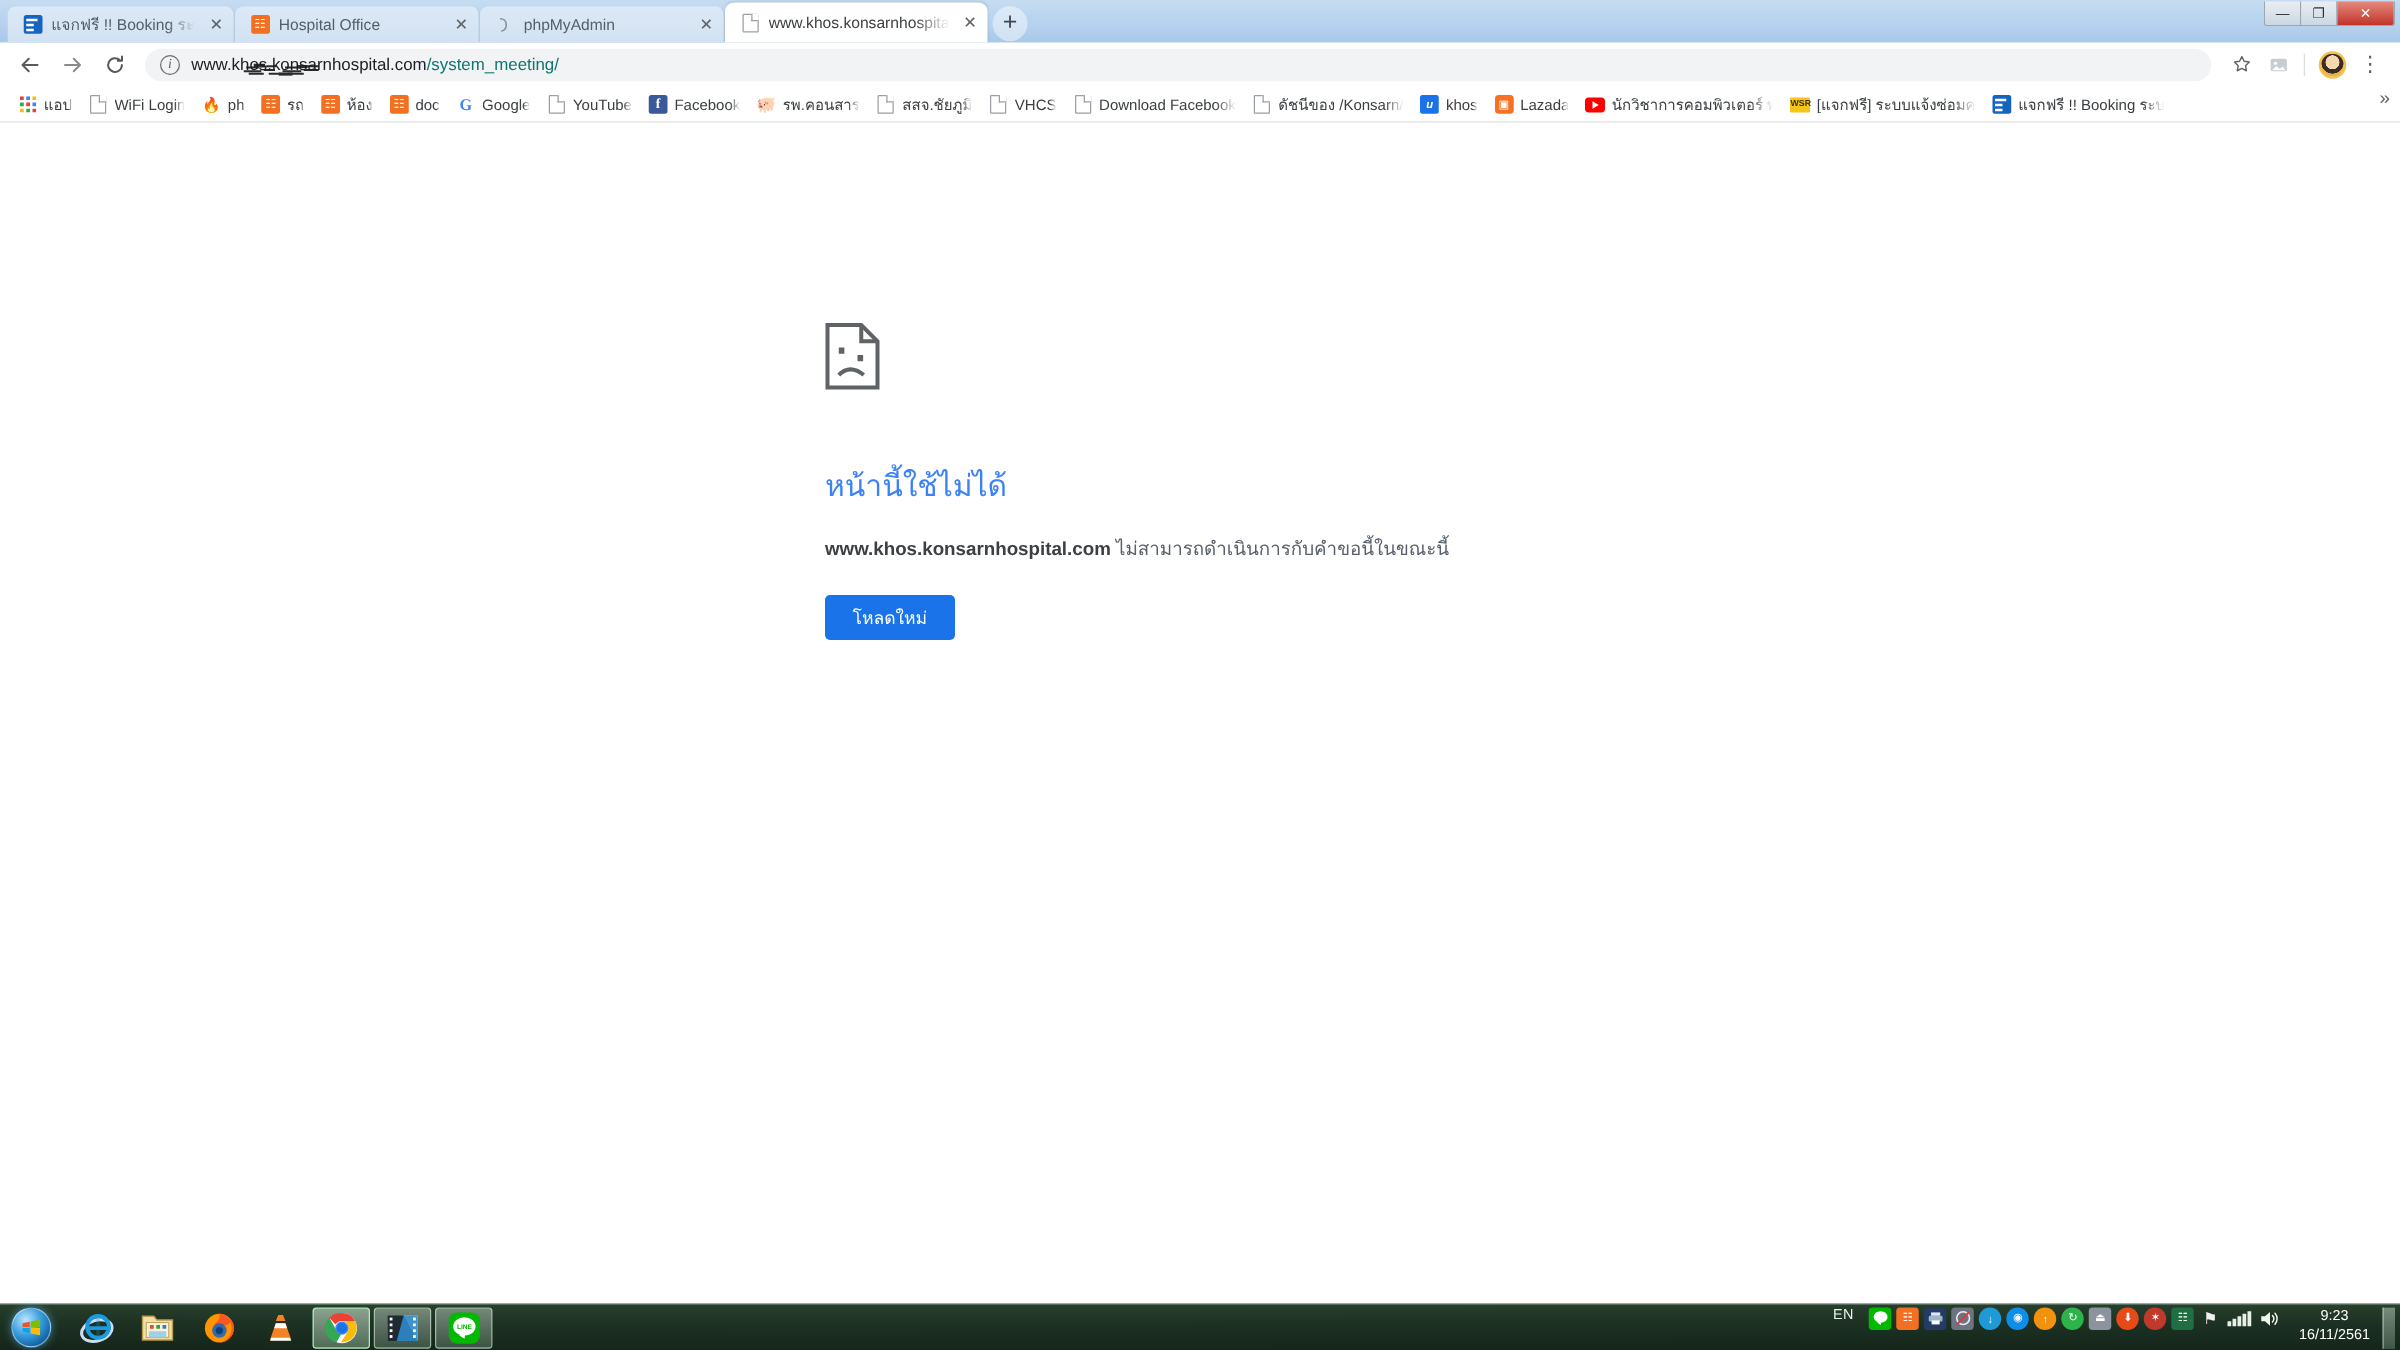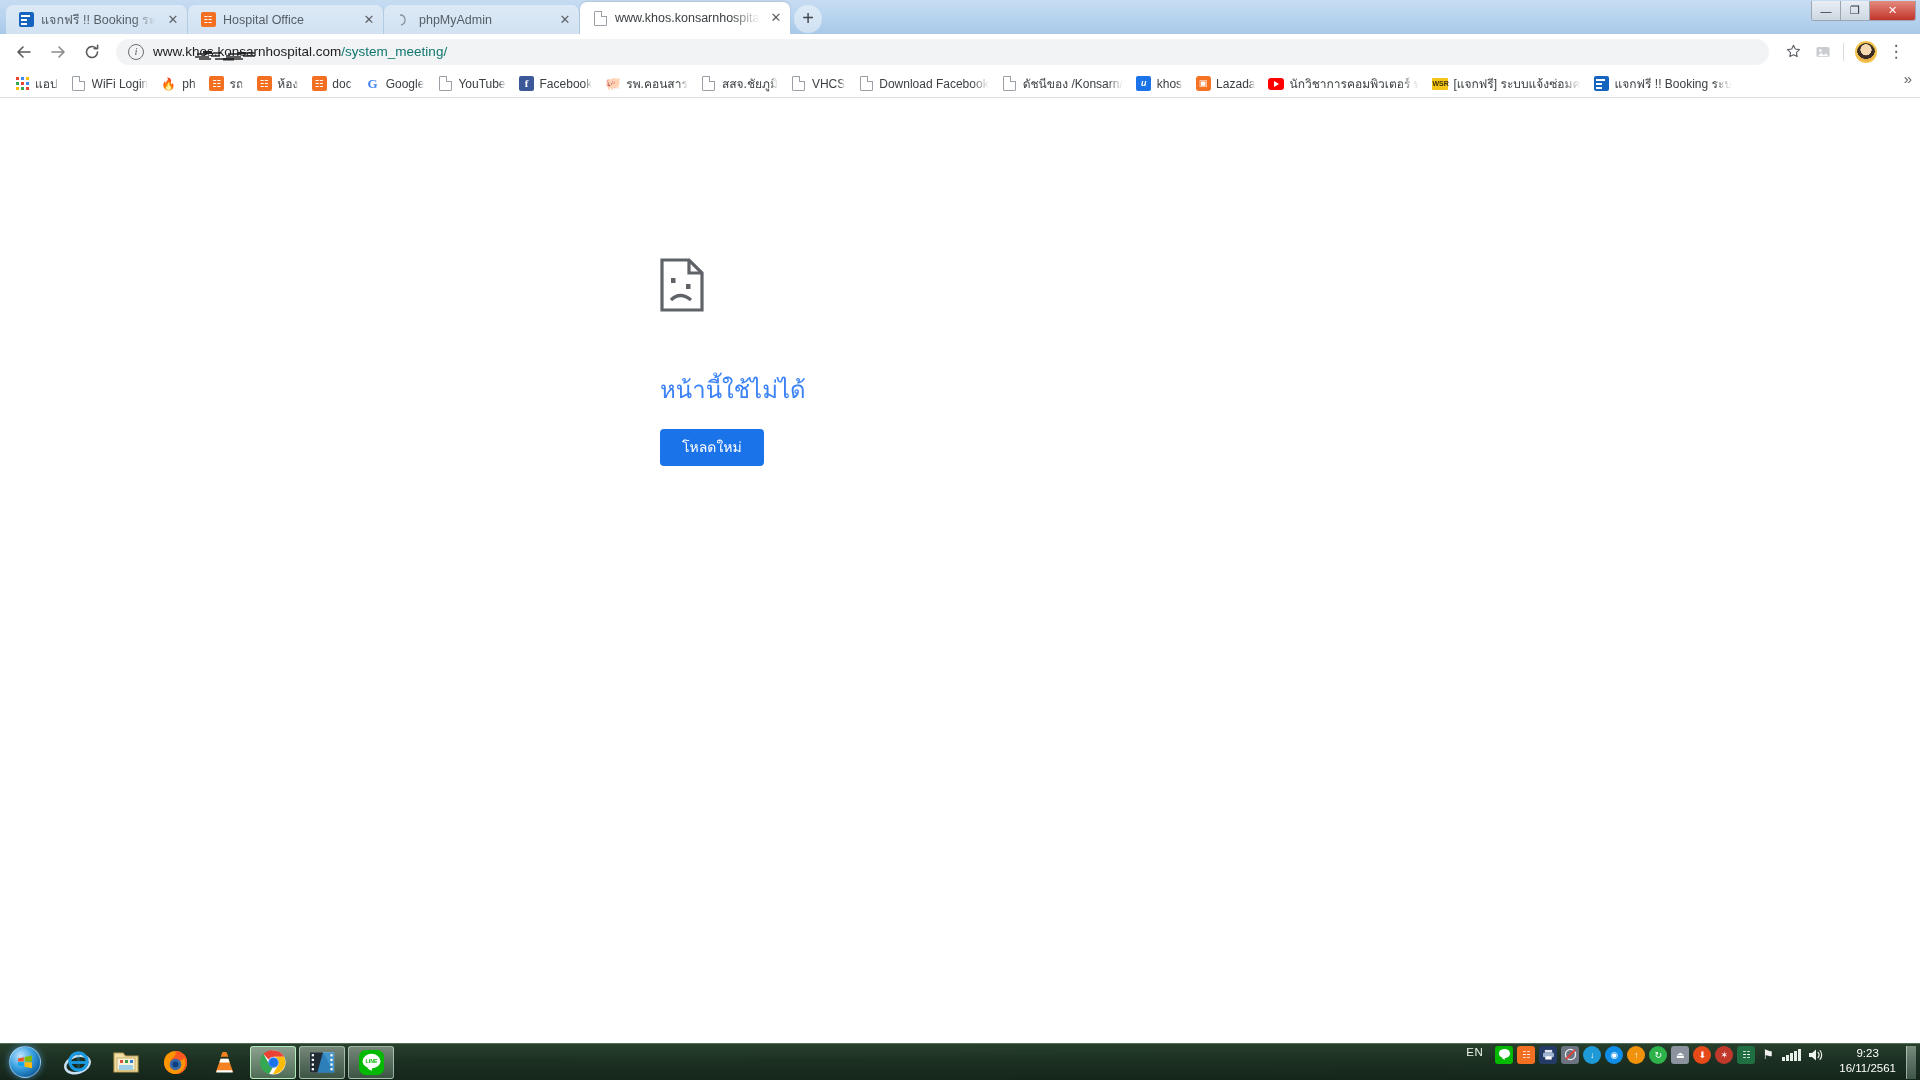--- a/index.html
+++ b/index.html
@@ -503,20 +503,23 @@
             <path d="M2 2h27l13 13v37H2z" fill="#ffffff" stroke="#5f6368" stroke-width="3.2" stroke-linejoin="miter"></path>
             <path d="M29 2v13h13" fill="none" stroke="#5f6368" stroke-width="3.2"></path>
             <rect x="11" y="20" width="4.5" height="5" fill="#5f6368"></rect>
             <rect x="26" y="26" width="4.5" height="5" fill="#5f6368"></rect>
             <path d="M11 42q9-9 20 0" fill="none" stroke="#5f6368" stroke-width="3.2" stroke-linecap="butt"></path>
           </svg>
         </div>
 
         <div class="err-title">หน้านี้ใช้ไม่ได้</div>
 
+        <div class="err-desc">
+          <b>www.khos.konsarnhospital.com</b><span> ไม่สามารถดำเนินการกับคำขอนี้ในขณะนี้</span>
+        </div>
 
 
         <button class="reload-btn">โหลดใหม่</button>
       </div>
     </div>
   </div>
 
   <div class="taskbar">
 
     <div class="start-orb">

